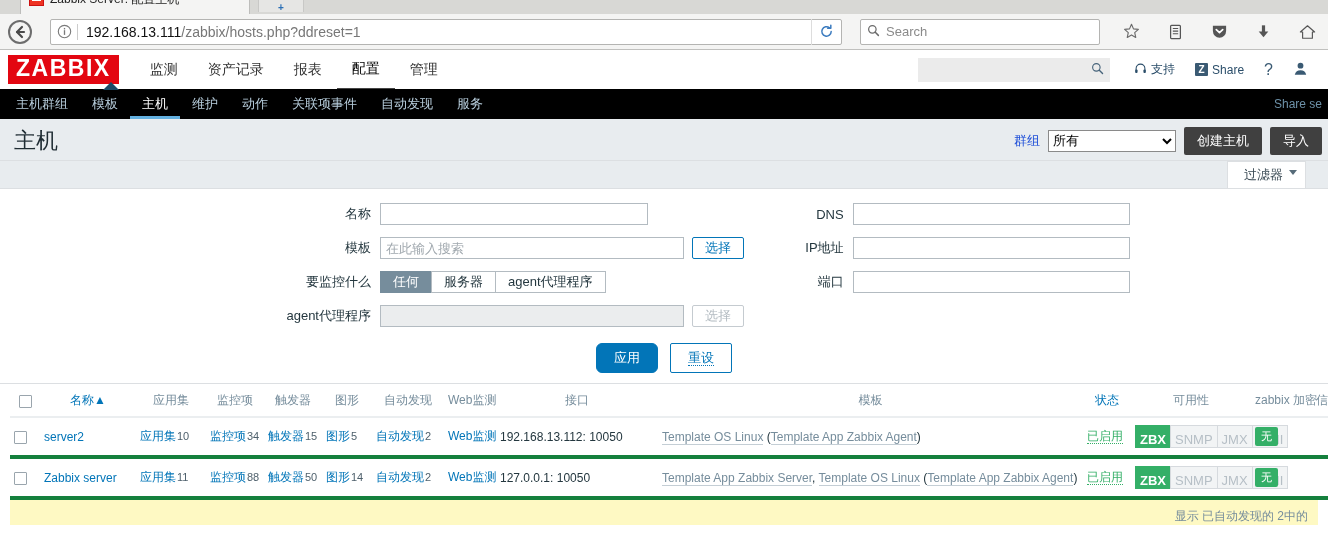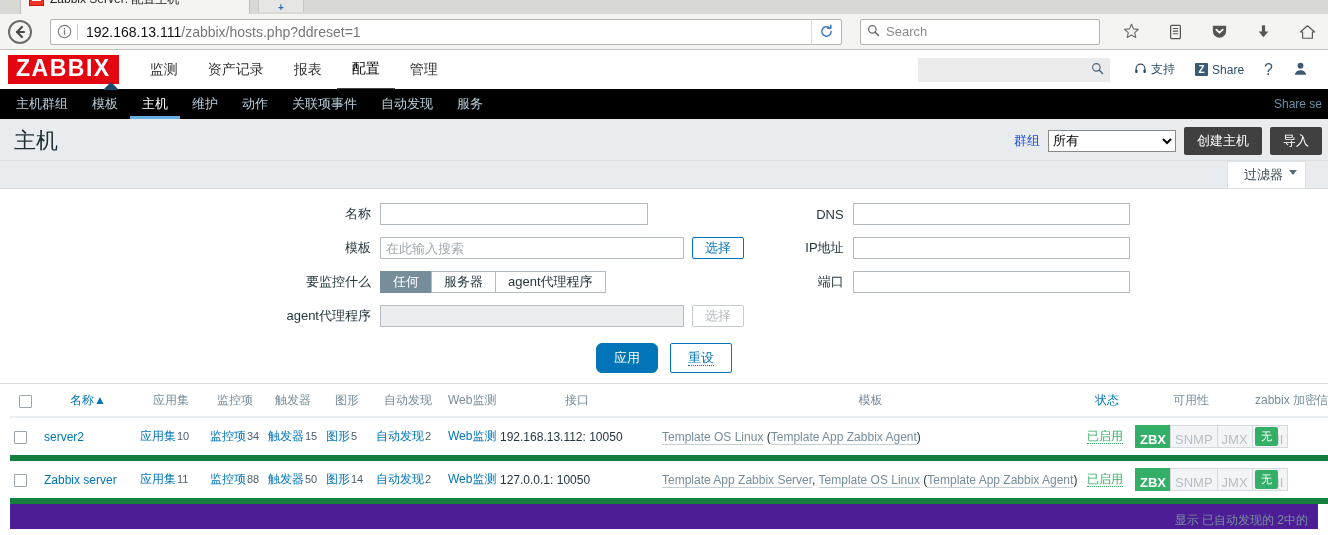--- a/index.html
+++ b/index.html
@@ -371,21 +371,21 @@
     color: #768d9c;
     text-align: center;
     padding: 8px 4px 7px;
     border-bottom: 2px solid #ebeef0;
     white-space: nowrap;
   }
   table.hosts th.sorted { color: #0275b8; }
   table.hosts td {
     font-size: 12px;
     padding: 7px 4px;
-    border-bottom: 6px solid #15803d;
+    border-bottom: 4px solid #15803d;
     color: #24373f;
     white-space: nowrap;
     vertical-align: middle;
   }
   .cb {
     width: 13px; height: 13px;
     border: 1px solid #9aa5ad;
     background: #fff;
     display: inline-block;
     border-radius: 1px;
@@ -419,21 +419,21 @@
     color: #fff;
     font-size: 11px;
     padding: 2px 6px;
     border-radius: 2px;
   }
   .table-footer {
     text-align: right;
     font-size: 12px;
     color: #768d9c;
     padding: 8px 10px 0 0;
-    background: #4c1d95;
+    background: #fef9c3;
     white-space: nowrap;
     overflow: hidden;
   }
   
   col.c-cb    { width: 30px; }
   col.c-name  { width: 96px; }
   col.c-app   { width: 70px; }
   col.c-item  { width: 58px; }
   col.c-trig  { width: 58px; }
   col.c-graph { width: 50px; }

